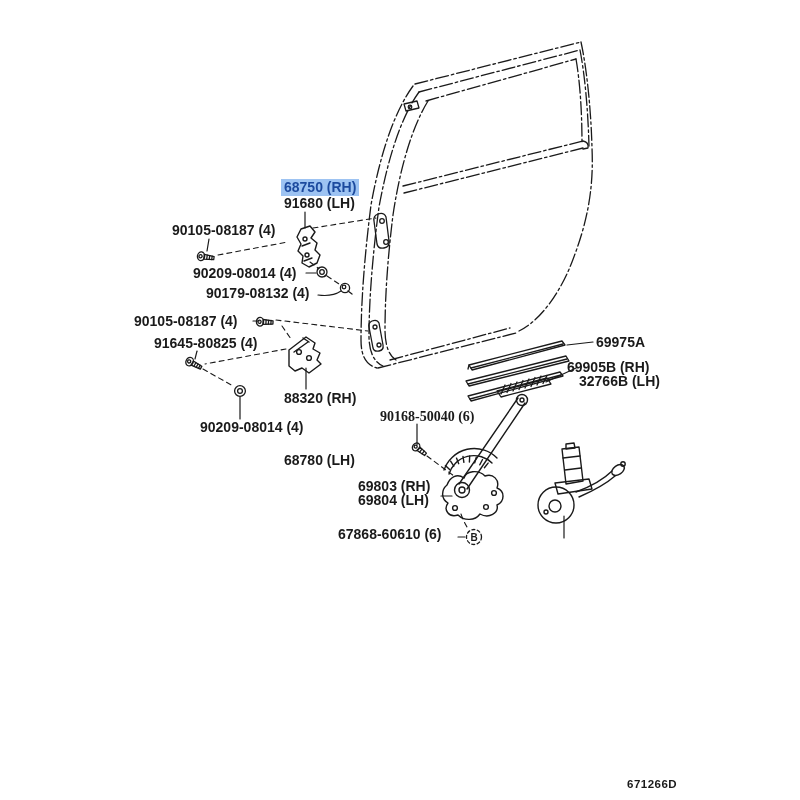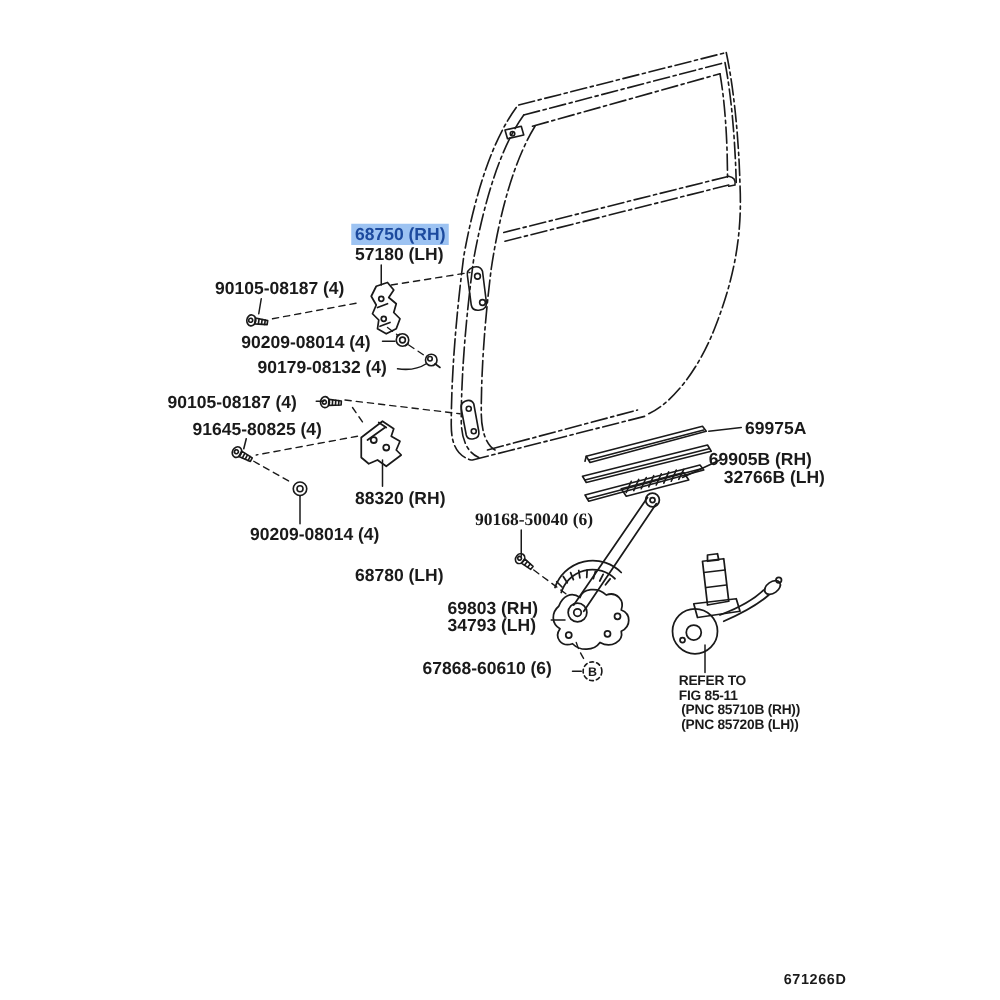--- a/index.html
+++ b/index.html
@@ -187,39 +187,33 @@
     <path d="M461,514 Q464,523 469,530"></path>
   </g>
 
   <g>
     <circle cx="474" cy="537" r="7.5" stroke-dasharray="3 2.5"></circle>
     <text x="474" y="541" text-anchor="middle" font-size="10" font-weight="bold" fill="#1a1a1a" stroke="none" font-family="Liberation Sans, sans-serif">B</text>
   </g>
 </svg>
 
   <div class="part-label hl" style="left:284px;top:180px;">68750 (RH)</div>
-  <div class="part-label" style="left:284px;top:196px;">57180 (LH)</div>
+  <div class="part-label" style="left:284px;top:196px;">91680 (LH)</div>
   <div class="part-label" style="left:172px;top:223px;">90105-08187 (4)</div>
   <div class="part-label" style="left:193px;top:266px;">90209-08014 (4)</div>
   <div class="part-label" style="left:206px;top:286px;">90179-08132 (4)</div>
   <div class="part-label" style="left:134px;top:314px;">90105-08187 (4)</div>
   <div class="part-label" style="left:154px;top:336px;">91645-80825 (4)</div>
   <div class="part-label" style="left:284px;top:391px;">88320 (RH)</div>
   <div class="part-label" style="left:284px;top:405px;margin-top:48px;">68780 (LH)</div>
   <div class="part-label" style="left:200px;top:420px;">90209-08014 (4)</div>
   <div class="part-label" style="left:596px;top:335px;">69975A</div>
   <div class="part-label" style="left:567px;top:360px;">69905B (RH)</div>
   <div class="part-label" style="left:579px;top:374px;">32766B (LH)</div>
   <div class="part-label" style="left:380px;top:409px;font-family:Liberation Serif, serif;">90168-50040 (6)</div>
   <div class="part-label" style="left:358px;top:479px;">69803 (RH)</div>
-  <div class="part-label" style="left:358px;top:493px;">34793 (LH)</div>
+  <div class="part-label" style="left:358px;top:493px;">69804 (LH)</div>
   <div class="part-label" style="left:338px;top:527px;">67868-60610 (6)</div>
 
-  <div class="note-block" style="left:543px;top:540px;">
-    <div>REFER TO</div>
-    <div>FIG 85-11</div>
-    <div class="indent">(PNC 85710B (RH))</div>
-    <div class="indent">(PNC 85720B (LH))</div>
-  </div>
 
   <div class="diagram-code" style="left:627px;top:778px;">671266D</div>
 
 </div>
 
 </body></html>

